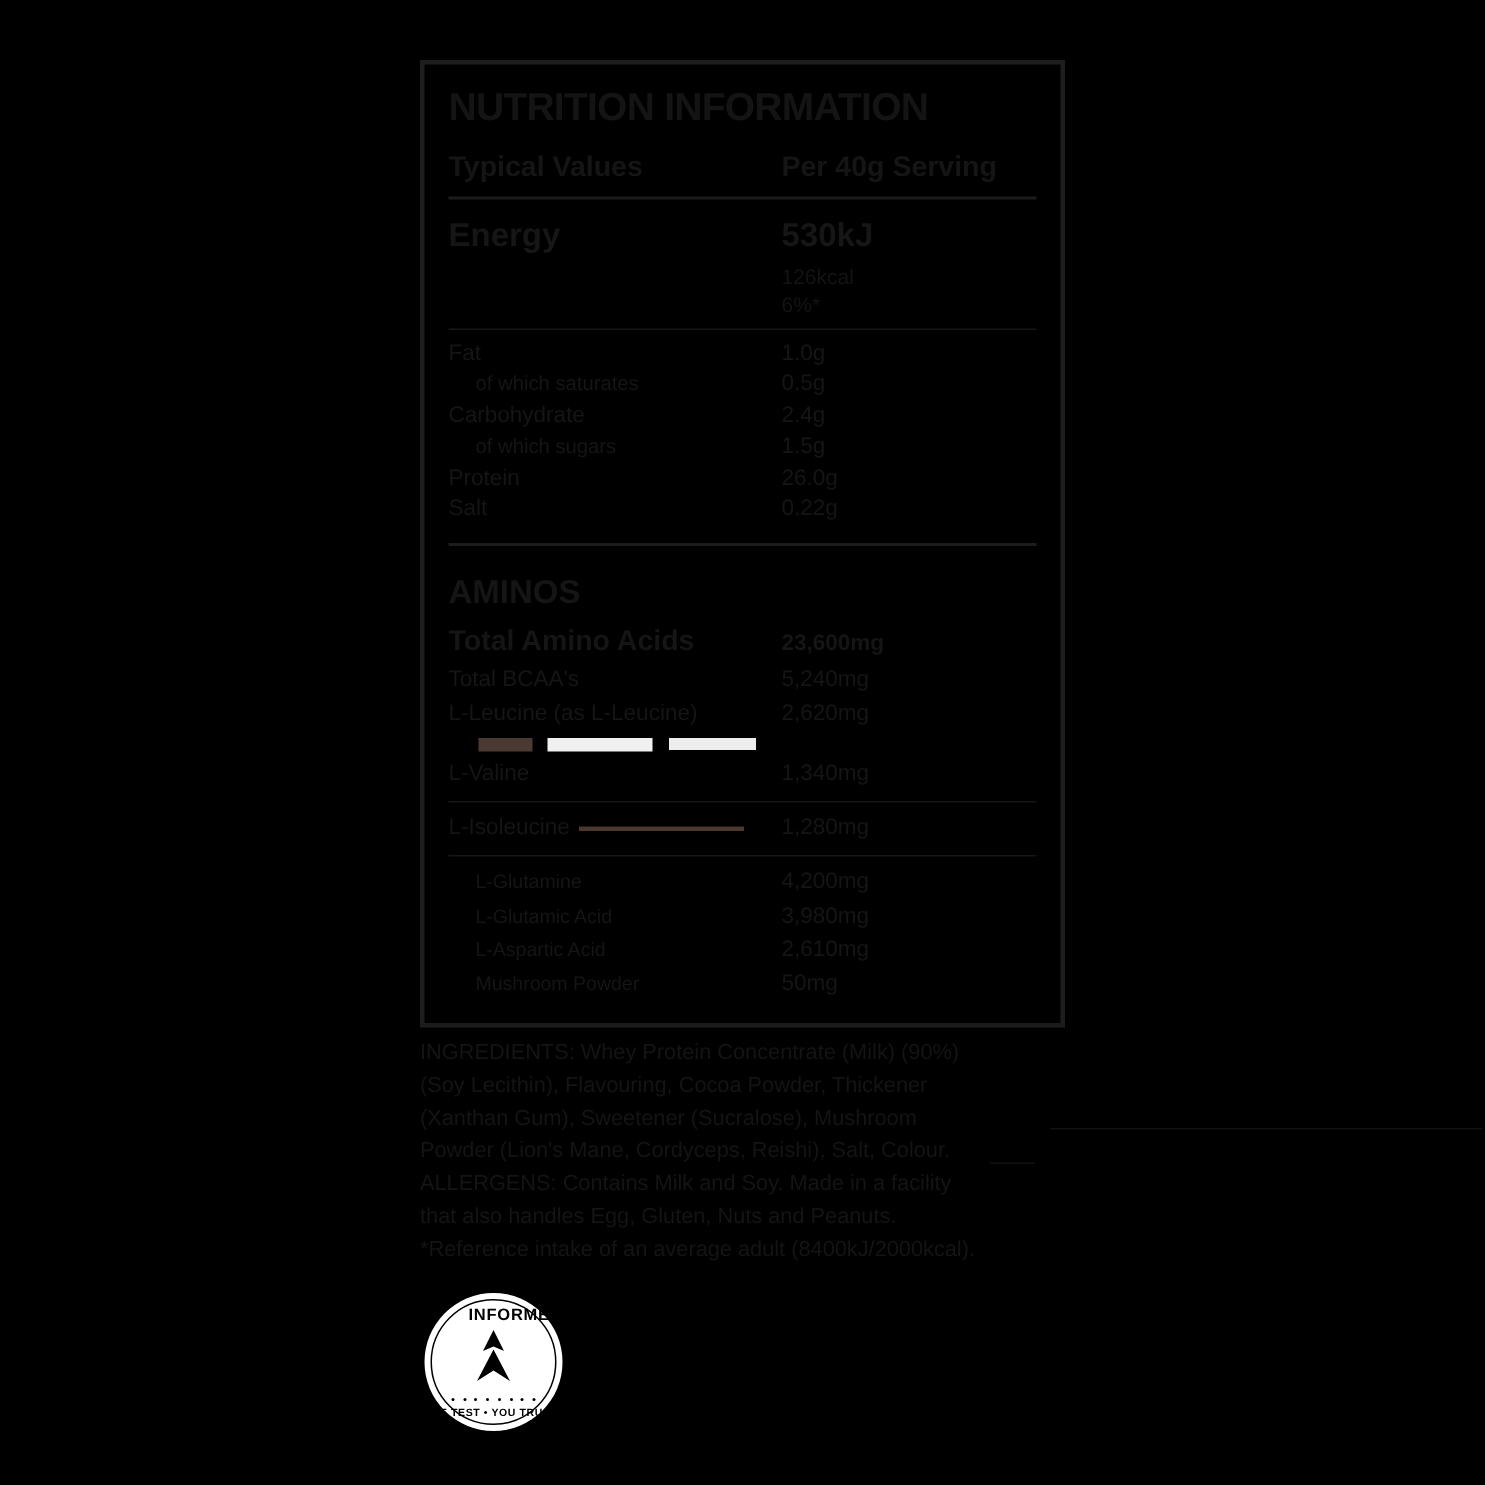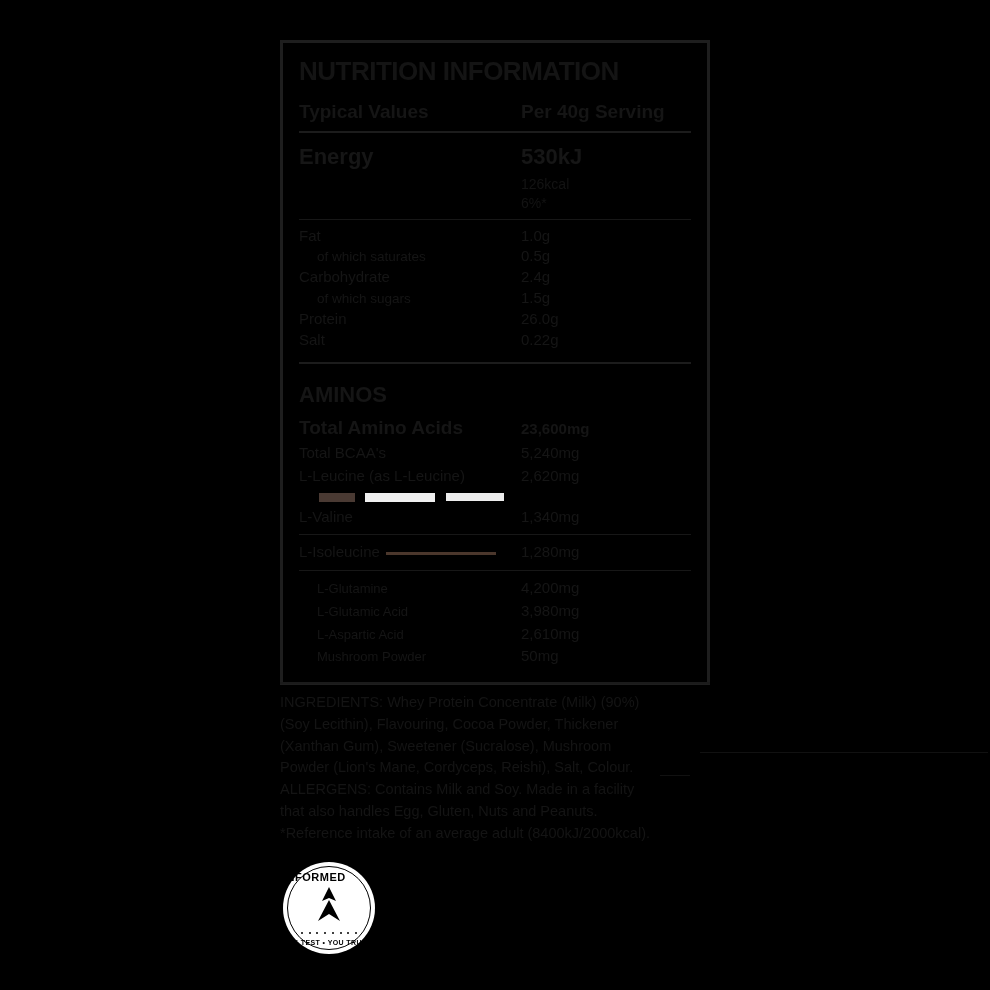--- a/index.html
+++ b/index.html
@@ -171,21 +171,21 @@
   .badge .ring {
     position: absolute;
     inset: 4px;
     border-radius: 50%;
     border: 1px solid #000;
   }
   .badge .top-text {
     position: absolute;
     top: 9px;
     left: 0; right: 0;
-    text-align: left;
+    text-align: right;
     font-size: 11px;
     font-weight: bold;
     letter-spacing: 0.5px;
   }
   .badge .bot-text {
     position: absolute;
     bottom: 8px;
     left: 0; right: 0;
     text-align: center;
     font-size: 7px;

